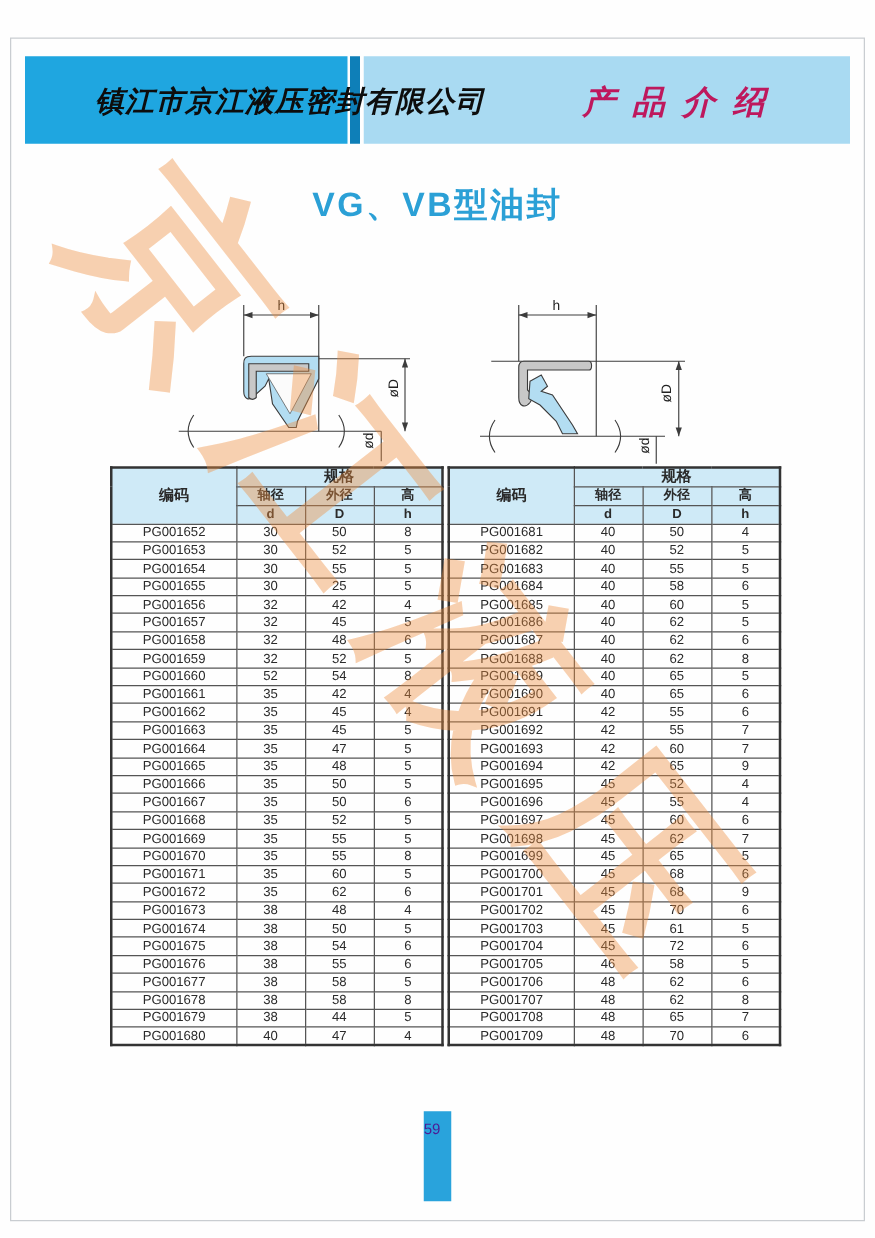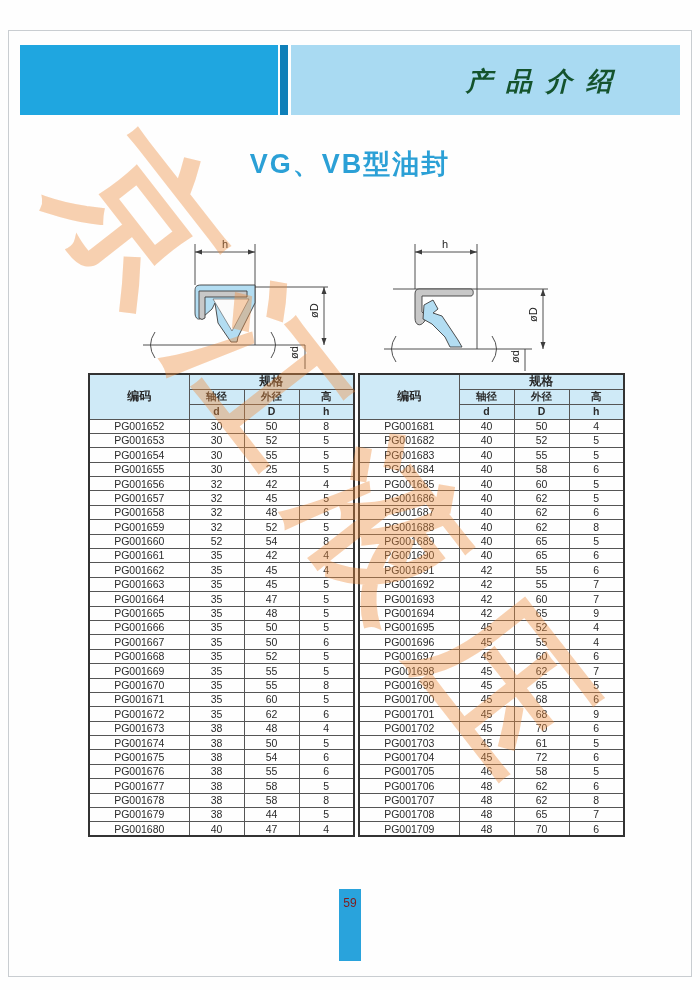--- a/index.html
+++ b/index.html
@@ -12,21 +12,21 @@
 
   
   .hdr-dark  { position:absolute; left:20px;  top:45px; width:258px; height:70px; background:#1fa6e0; }
   .hdr-sep   { position:absolute; left:280px; top:45px; width:8px;   height:70px; background:#0e7fb8; }
   .hdr-light { position:absolute; left:291px; top:45px; width:389px; height:70px; background:#a9daf2; }
   .company   { position:absolute; left:76px; top:66px; z-index:3;
                font-family:"Liberation Serif", serif; font-style:italic; font-weight:700;
                font-size:23px; color:#0d0d0d; letter-spacing:1px; white-space:nowrap; }
   .section   { position:absolute; left:466px; top:64px; z-index:3;
                font-family:"Liberation Serif", serif; font-style:italic; font-weight:700;
-               font-size:26px; color:#14532d; letter-spacing:14px; white-space:nowrap; }
+               font-size:26px; color:#be185d; letter-spacing:14px; white-space:nowrap; }
 
   .page-title { position:absolute; left:0; top:146px; width:700px; text-align:center;
                 font-size:27px; font-weight:700; color:#2ba0d6; letter-spacing:2px; }
 
   
   .watermark { position:absolute; left:175px; top:92px; z-index:10; pointer-events:none;
                transform:rotate(52deg); transform-origin:0 0;
                font-size:160px; font-weight:700; letter-spacing:36px; white-space:nowrap;
                color:#ef8e3e; opacity:0.40; }
 
@@ -45,33 +45,34 @@
   .spec-table th, .spec-table td { border:1px solid #555; text-align:center; padding:0; }
   .spec-table th { background:#cfeaf7; font-weight:700; height:15px; line-height:1.05; }
   .spec-table th.big { font-size:12px;margin-top:33px; }
   .spec-table td { height:14.4px; line-height:1; background:rgba(255,255,255,0.0); }
   .spec-table { border:2px solid #333; }
   .col-code { width:100px; } .col-n { width:55px; }
 
   
   .page-badge { position:absolute; left:339px; top:889px; width:22px; height:72px;
                 background:#29a3dc; z-index:4; }
-  .page-badge span { display:block; margin-top:7px; text-align:center;
-                     font-size:12px; color:#7f1d1d; }
+  .page-badge span { display:block; margin-top:7px; text-align:left;
+                     font-size:12px; color:#4c1d95; }
 </style>
 </head>
 <body>
 
 <div id="page">
 
   <div class="page-frame"></div>
 
   <div class="hdr-dark"></div>
   <div class="hdr-sep"></div>
   <div class="hdr-light"></div>
+  <div class="company">镇江市京江液压密封有限公司</div>
   <div class="section">产品介绍</div>
 
   <div class="page-title">VG、VB型油封</div>
 
   <div class="watermark">京江液压</div>
 
   <svg id="diagram-vg" class="diagram" viewBox="0 0 200 150">
 
     <line class="dim-line" x1="60" y1="19" x2="60" y2="60"></line>
     <line class="dim-line" x1="120" y1="19" x2="120" y2="120"></line>

